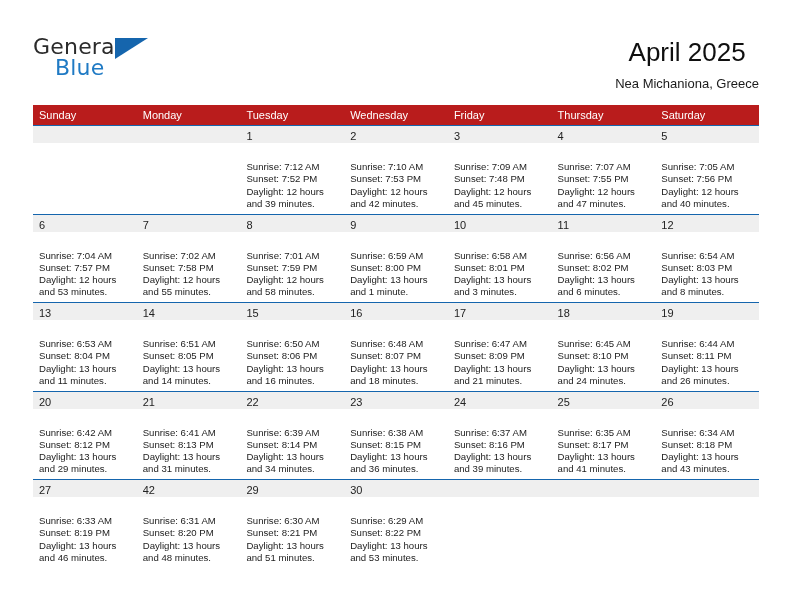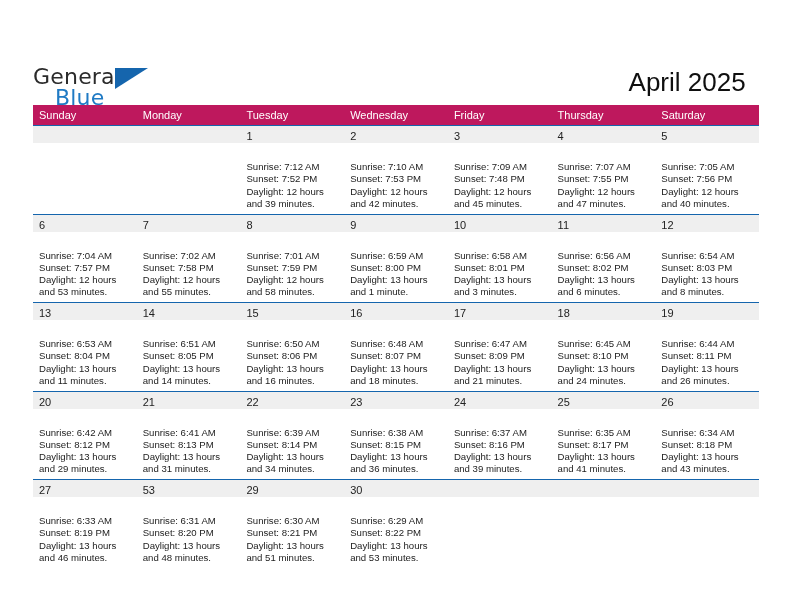--- a/index.html
+++ b/index.html
@@ -21,21 +21,20 @@
     box-sizing: border-box;
   }
 
   
   .header {
     position: absolute;
     left: 33px;
     top: 28px;
     right: 33px;
     height: 62px;
-    margin-top: 30px;
   }
   .brand {
     position: absolute;
     left: 0;
     top: 6px;
     width: 220px;
     height: 56px;
   }
   .brand-general {
     position: absolute;
@@ -89,21 +88,21 @@
 
   
   .calendar {
     position: absolute;
     left: 33px;
     top: 105px;
     width: 726px;
   }
   .weekday-row {
     display: flex;
-    background: #be185d;
+    background: #b91c1c;
     height: 20px;
   }
   .weekday {
     flex: 1 1 0;
     font-size: 11px;
     color: #ffffff;
     line-height: 20px;
     padding-left: 6px;
     box-sizing: border-box;
     white-space: nowrap;
@@ -422,21 +421,21 @@
           <div class="day-cell">
             <div class="day-num-strip"><span class="day-num">27</span></div>
             <div class="day-body">
               <div class="day-line">Sunrise: 6:33 AM</div>
               <div class="day-line">Sunset: 8:19 PM</div>
               <div class="day-line">Daylight: 13 hours</div>
               <div class="day-line">and 46 minutes.</div>
             </div>
           </div>
           <div class="day-cell">
-            <div class="day-num-strip"><span class="day-num">53</span></div>
+            <div class="day-num-strip"><span class="day-num">42</span></div>
             <div class="day-body">
               <div class="day-line">Sunrise: 6:31 AM</div>
               <div class="day-line">Sunset: 8:20 PM</div>
               <div class="day-line">Daylight: 13 hours</div>
               <div class="day-line">and 48 minutes.</div>
             </div>
           </div>
           <div class="day-cell">
             <div class="day-num-strip"><span class="day-num">29</span></div>
             <div class="day-body">

